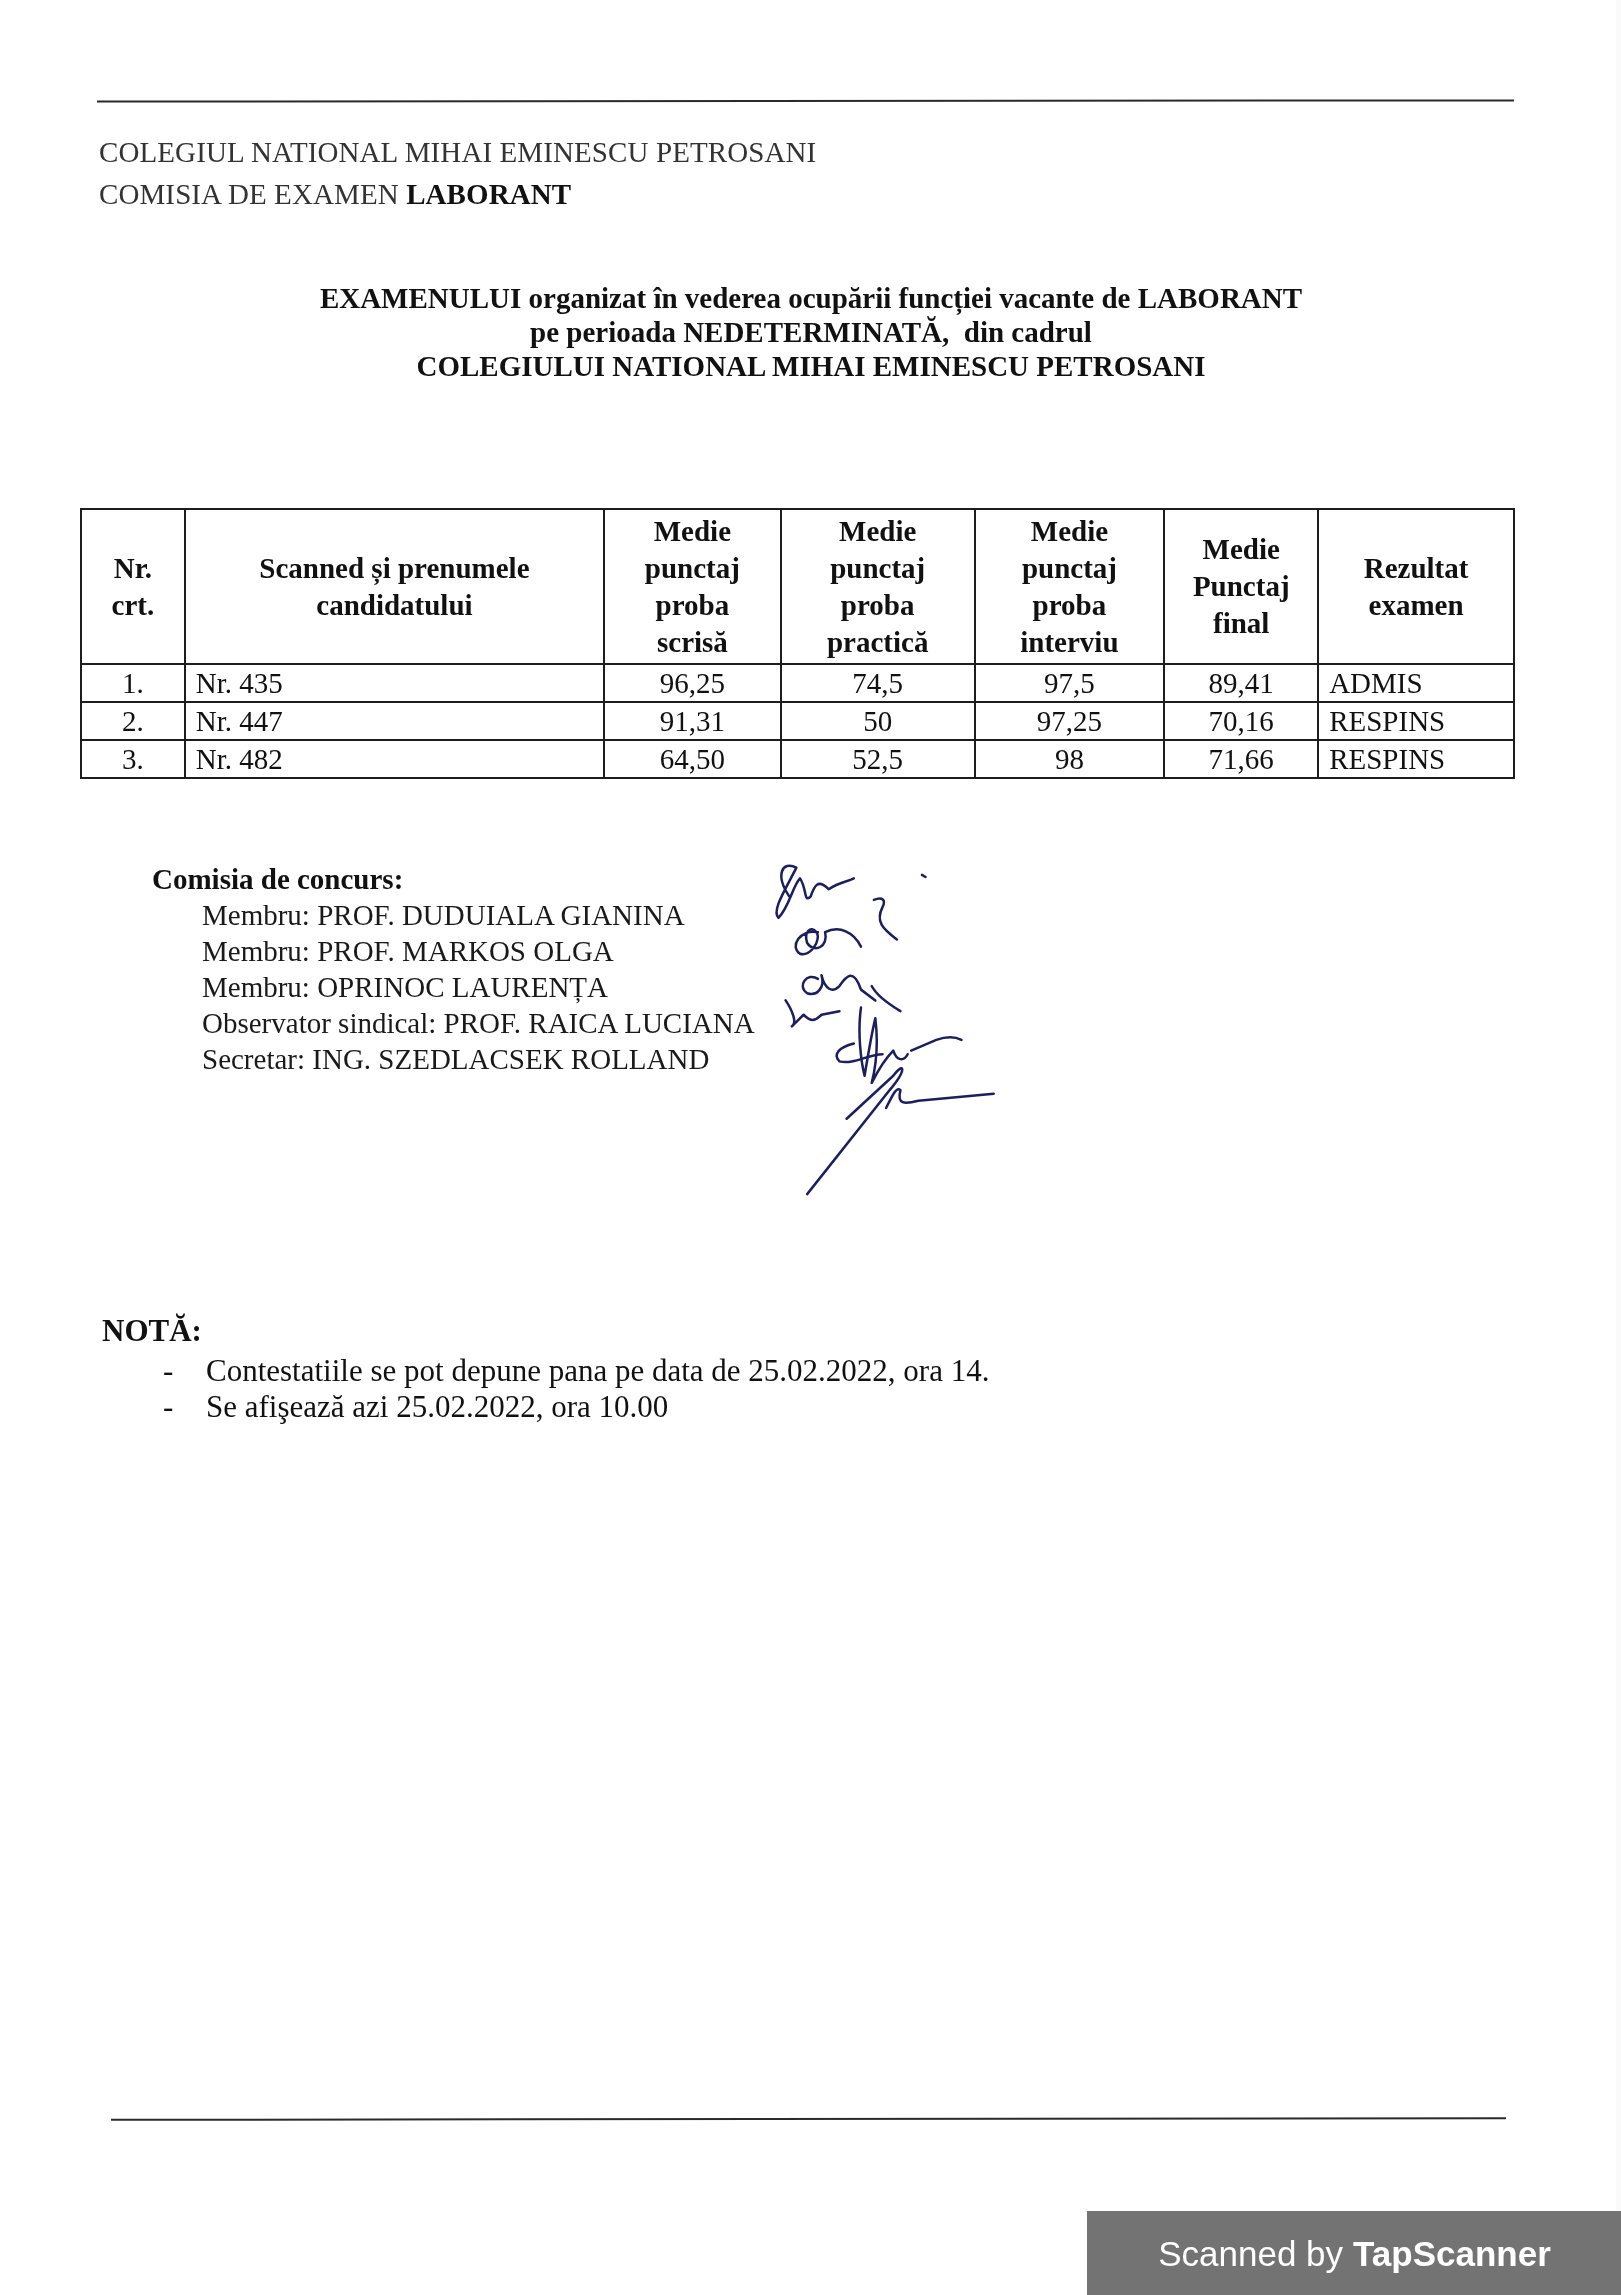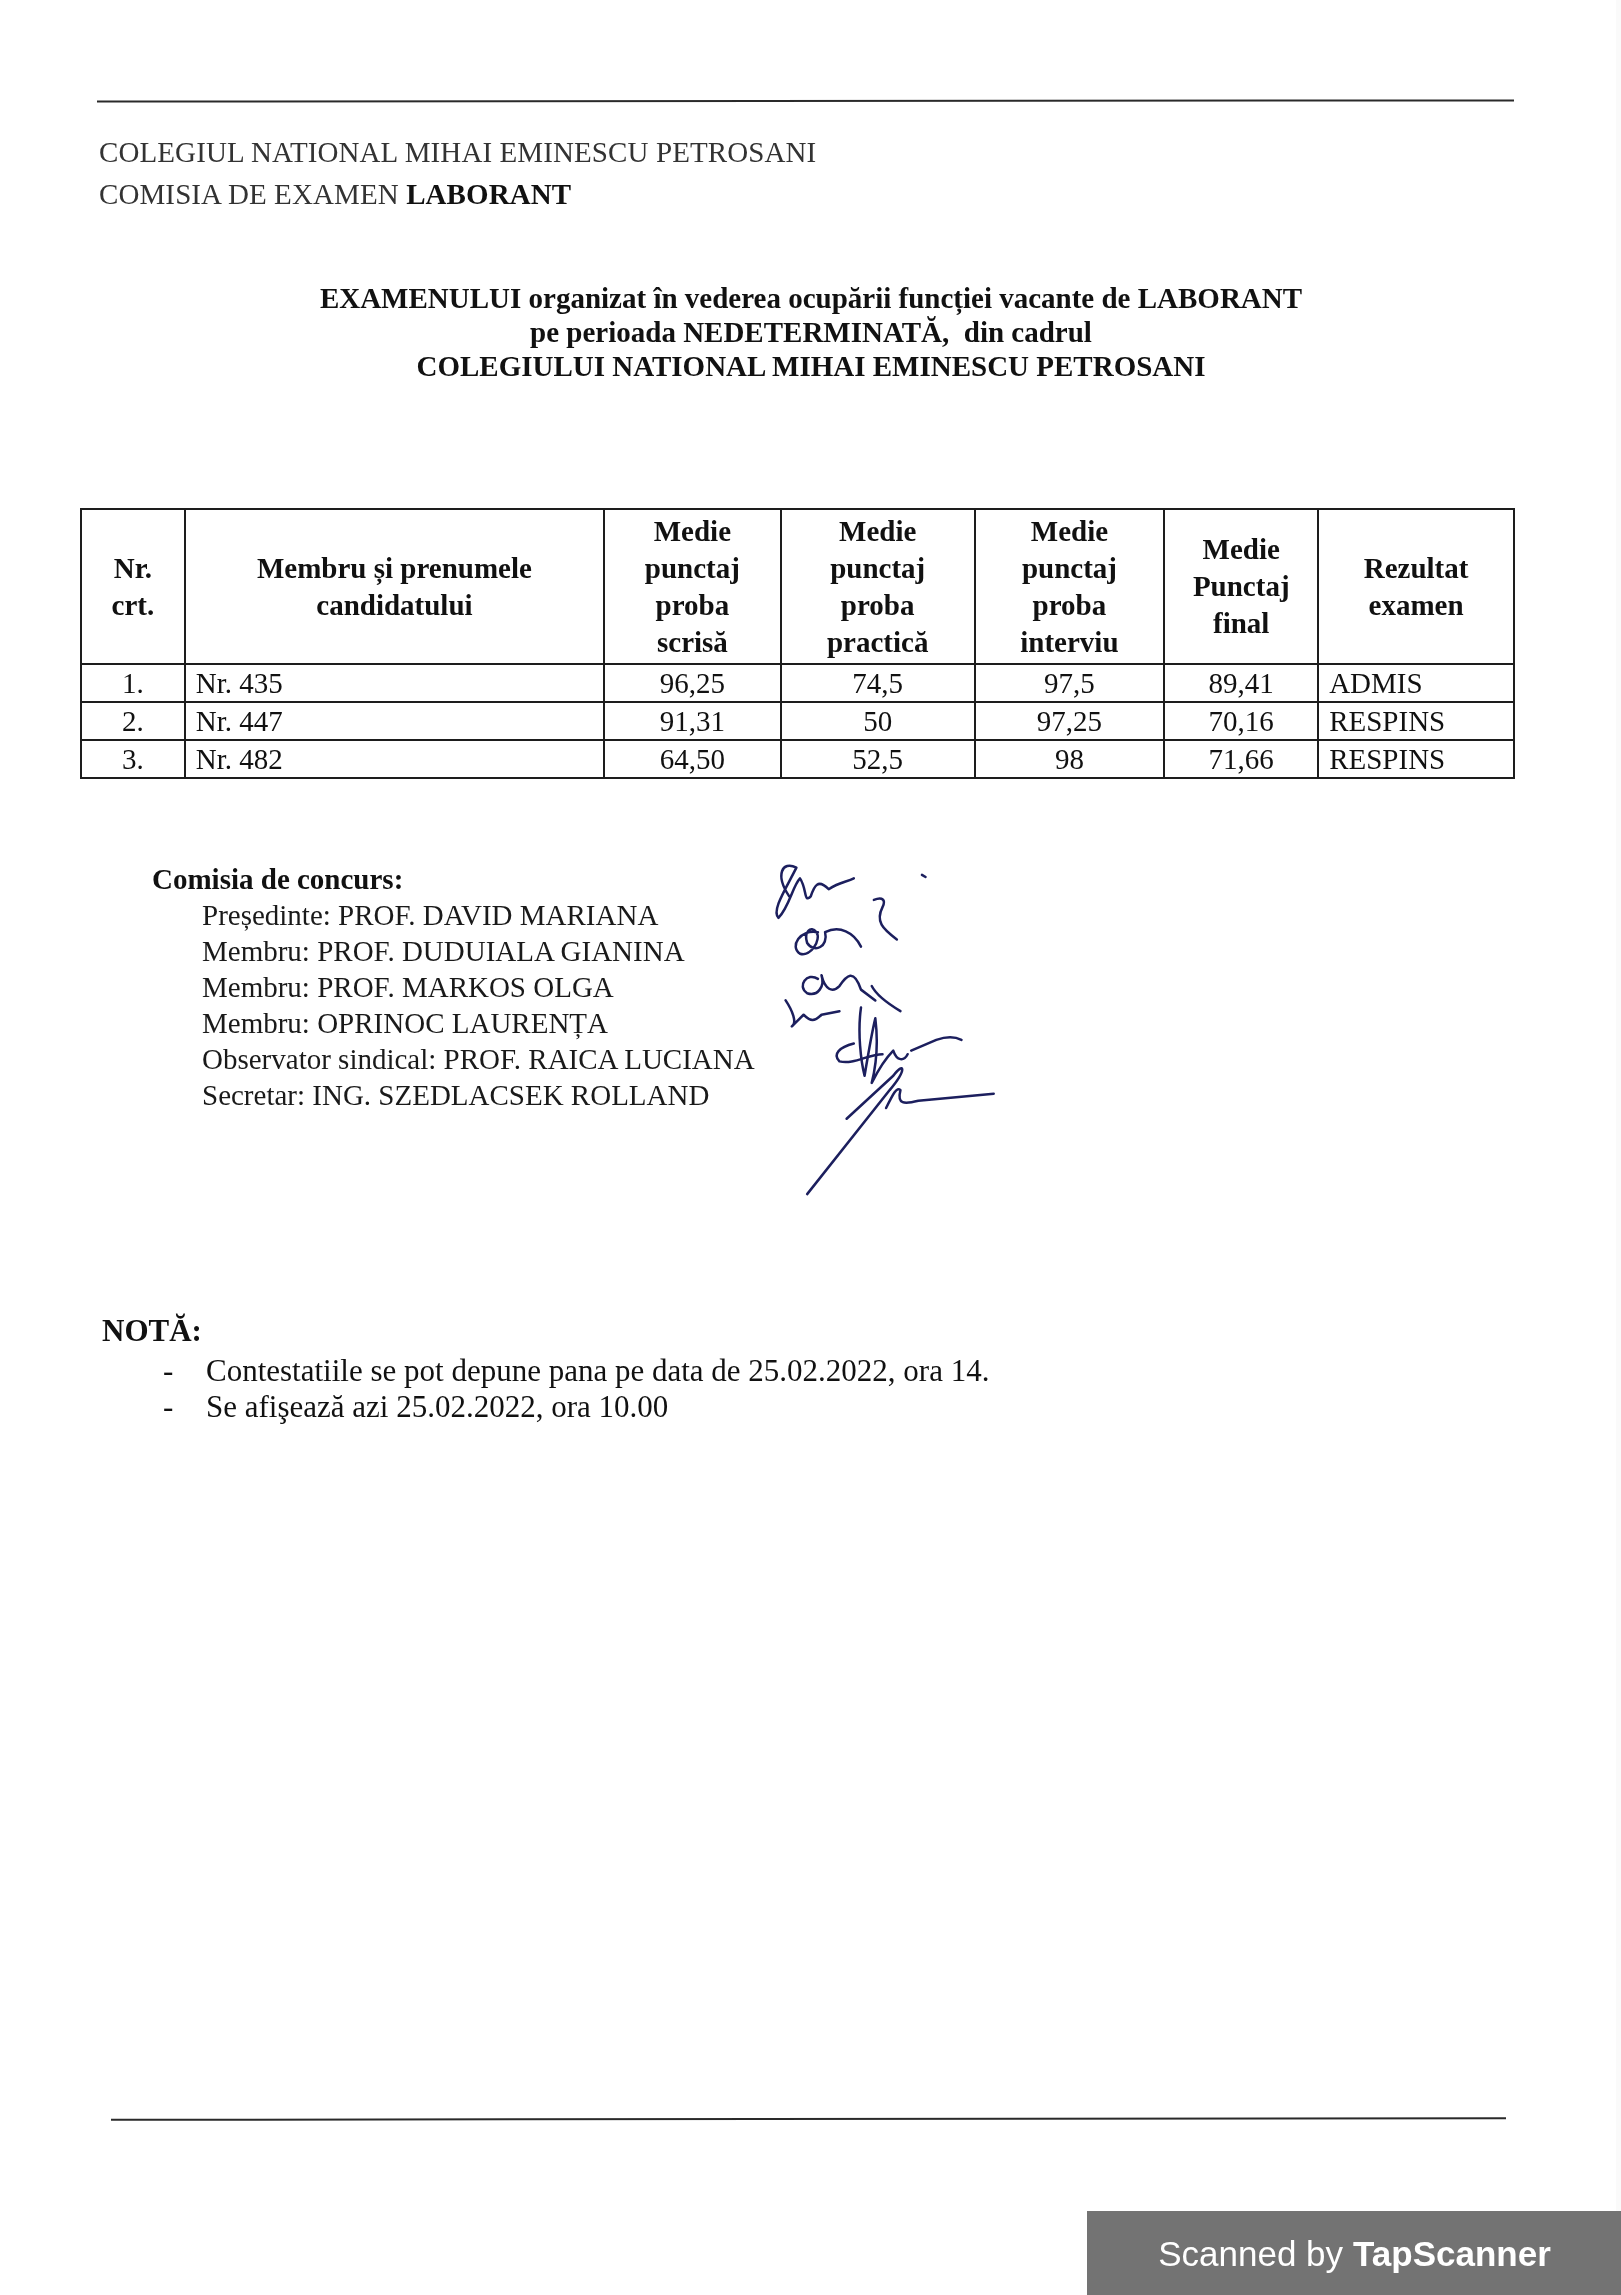--- a/index.html
+++ b/index.html
@@ -76,21 +76,21 @@
       <col style="width:420px">
       <col style="width:177px">
       <col style="width:194px">
       <col style="width:190px">
       <col style="width:154px">
       <col style="width:196px">
   </colgroup>
   <thead>
     <tr>
       <th><span>Nr.</span><br><span>crt.</span></th>
-      <th><span>Membru și prenumele</span><br><span>candidatului</span></th>
+      <th><span>Scanned și prenumele</span><br><span>candidatului</span></th>
       <th><span>Medie</span><br><span>punctaj</span><br><span>proba</span><br><span>scrisă</span></th>
       <th><span>Medie</span><br><span>punctaj</span><br><span>proba</span><br><span>practică</span></th>
       <th><span>Medie</span><br><span>punctaj</span><br><span>proba</span><br><span>interviu</span></th>
       <th><span>Medie</span><br><span>Punctaj</span><br><span>final</span></th>
       <th><span>Rezultat</span><br><span>examen</span></th>
     </tr>
   </thead>
   <tbody>
     <tr>
       <td class="nr">1.</td>
@@ -117,21 +117,20 @@
       <td class="num">52,5</td>
       <td class="num">98</td>
       <td class="num">71,66</td>
       <td class="res">RESPINS</td>
     </tr>
   </tbody>
 </table>
 
 <div class="commission">
   <span class="heading">Comisia de concurs:</span>
-  <span class="member">Președinte: PROF. DAVID MARIANA</span>
   <span class="member">Membru: PROF. DUDUIALA GIANINA</span>
   <span class="member">Membru: PROF. MARKOS OLGA</span>
   <span class="member">Membru: OPRINOC LAURENȚA</span>
   <span class="member">Observator sindical: PROF. RAICA LUCIANA</span>
   <span class="member">Secretar: ING. SZEDLACSEK ROLLAND</span>
 </div>
 
 <svg class="signatures" viewBox="0 0 400 500" fill="none" stroke="#1c1f5e" stroke-width="3.5" stroke-linecap="round" stroke-linejoin="round">
 
   <path d="M70,70 C50,40 60,20 80,30 C65,60 45,90 55,100 C70,85 75,55 85,45 C95,60 90,80 100,70 C105,55 110,45 125,60 C140,50 150,50 160,45"></path>

